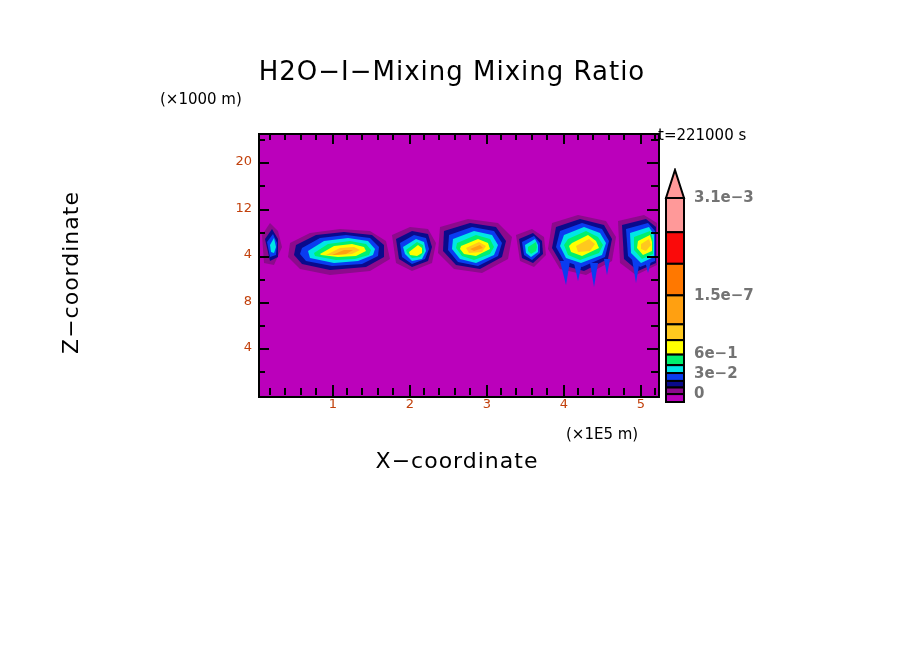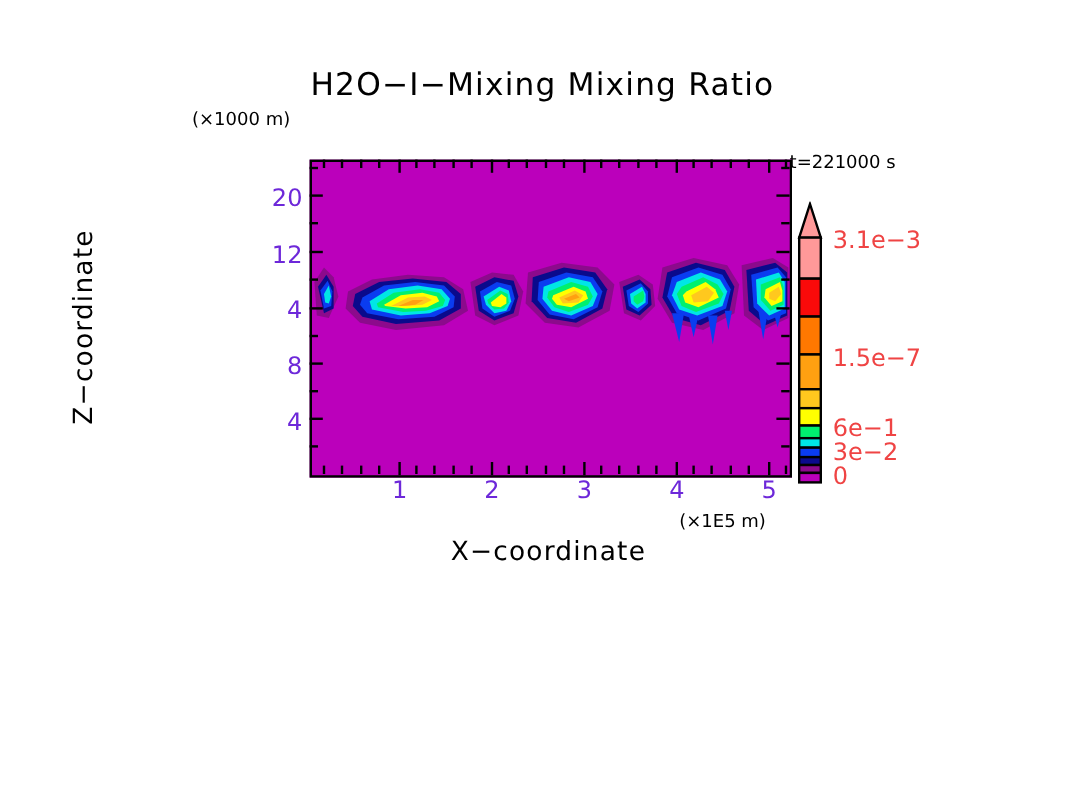--- a/index.html
+++ b/index.html
@@ -19,24 +19,24 @@
   #time-label{left:658px;top:126px;font-size:15px;color:#000;}
   #xaxis-title{
     left:258px;top:448px;width:398px;text-align:center;
     font-size:22px;color:#000;letter-spacing:1px;
   }
   #yaxis-title{
     left:-60px;top:260px;width:260px;text-align:center;
     font-size:22px;color:#000;letter-spacing:1px;
     transform:rotate(-90deg);transform-origin:center center;
   }
-  .tick-label{font-size:20px;color:#6d28d9;}
+  .tick-label{font-size:13px;color:#c2410c;}
   .xtick-label{text-align:center;width:30px;}
   .ytick-label{text-align:right;width:34px;}
-  .cb-label{font-size:20px;color:#ef4444;font-weight:normal;}
+  .cb-label{font-size:15px;color:#737373;font-weight:bold;}
   #plot-frame{
     left:258px;top:133px;width:398px;height:261px;
     border:2px solid #000;box-sizing:content-box;
     background:#bb00bb;
   }
   #plot-svg{display:block;}
   .tick{background:#000;position:absolute;}
 </style>
 </head>
 <body>

